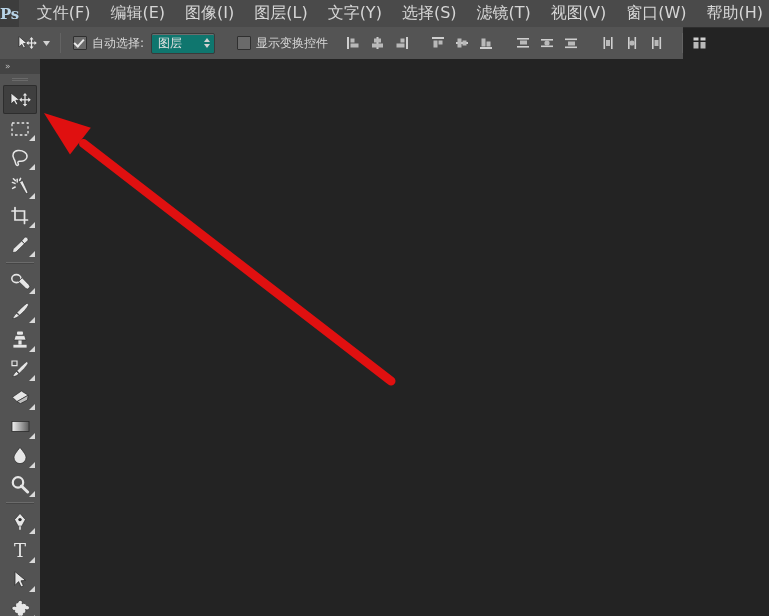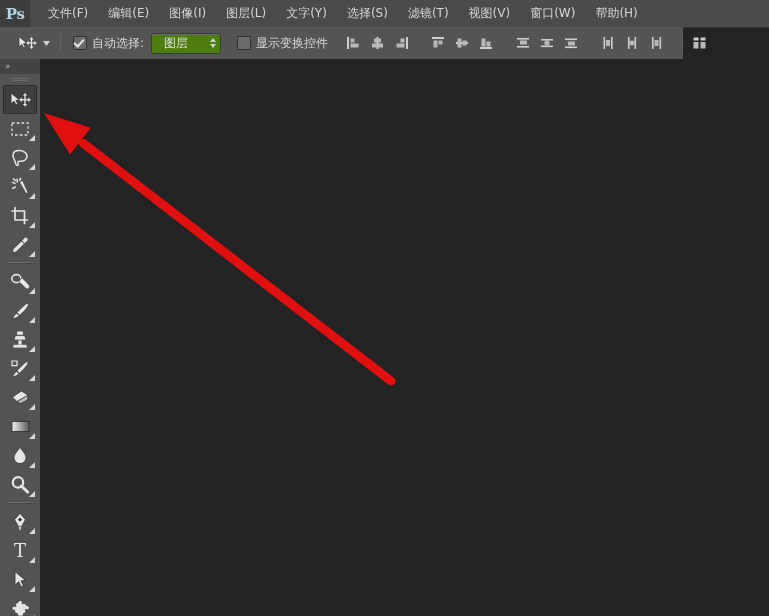--- a/index.html
+++ b/index.html
@@ -20,21 +20,21 @@
   }
   .ps-logo{
     width:30px;height:39px;
     display:flex;align-items:center;justify-content:center;
     color:#b8d4e8;font-size:15px;font-weight:bold;
     font-family:"DejaVu Serif","Liberation Serif",serif;
     letter-spacing:-0.5px;
     background:#3d3d3d;
   }
   .menu-item{
-    color:#d6d6d6;font-size:12px;
+    color:#d6d6d6;font-size:16px;
     padding:4px 9px;margin:0 1px;
     white-space:nowrap;cursor:default;
   }
 
   
   .optionsbar{
     position:absolute;left:0;top:27px;width:683px;height:32px;
     background:#545454;
     border-bottom:1px solid #2b2b2b;
     display:flex;align-items:center;
@@ -67,25 +67,25 @@
   .cbox.checked::after{
     content:"";position:absolute;
     left:2px;top:0px;width:4px;height:8px;
     border:solid #e8e8e8;border-width:0 2px 2px 0;
     transform:rotate(42deg);
   }
   .ob-label{color:#d8d8d8;font-size:12px;white-space:nowrap;}
   .ob-select{
     margin-left:7px;
     height:19px;min-width:52px;
-    background:#4d7c0f;
+    background:#0f766e;
     border:1px solid #3a3a3a;
     border-radius:2px;
     display:flex;align-items:center;justify-content:space-between;
-    padding:0 4px 0 12px;
+    padding:0 4px 0 6px;
     box-shadow:inset 0 1px 0 #6d6d6d;
   }
   .ob-select-text{color:#e2e2e2;font-size:12px;}
   .ob-stepper{
     display:flex;flex-direction:column;align-items:center;
     margin-left:6px;gap:2px;
   }
   .ob-stepper i{
     display:block;width:0;height:0;
     border-left:3px solid transparent;border-right:3px solid transparent;
@@ -209,21 +209,21 @@
     </div>
 
     <div class="ob-select">
       <span class="ob-select-text">图层</span>
       <span class="ob-stepper">
         <i class="up"></i>
           <i class="dn"></i>
       </span>
     </div>
 
-    <div class="ob-check" style="margin-left:16px;font-family:Liberation Serif, serif;">
+    <div class="ob-check" style="margin-left:22px;font-family:Liberation Serif, serif;">
       <span class="cbox"></span>
       <span class="ob-label">显示变换控件</span>
     </div>
 
     <div class="align-group gap-lg">
       <div class="align-btn">
         <svg width="15" height="14" viewBox="0 0 15 14">
           <rect x="1" y="1" width="2" height="12" fill="#cfcfcf"></rect>
           <rect x="4.5" y="2.5" width="4" height="4" fill="#b9b9b9"></rect>
           <rect x="4.5" y="7.5" width="8" height="4" fill="#b9b9b9"></rect>

